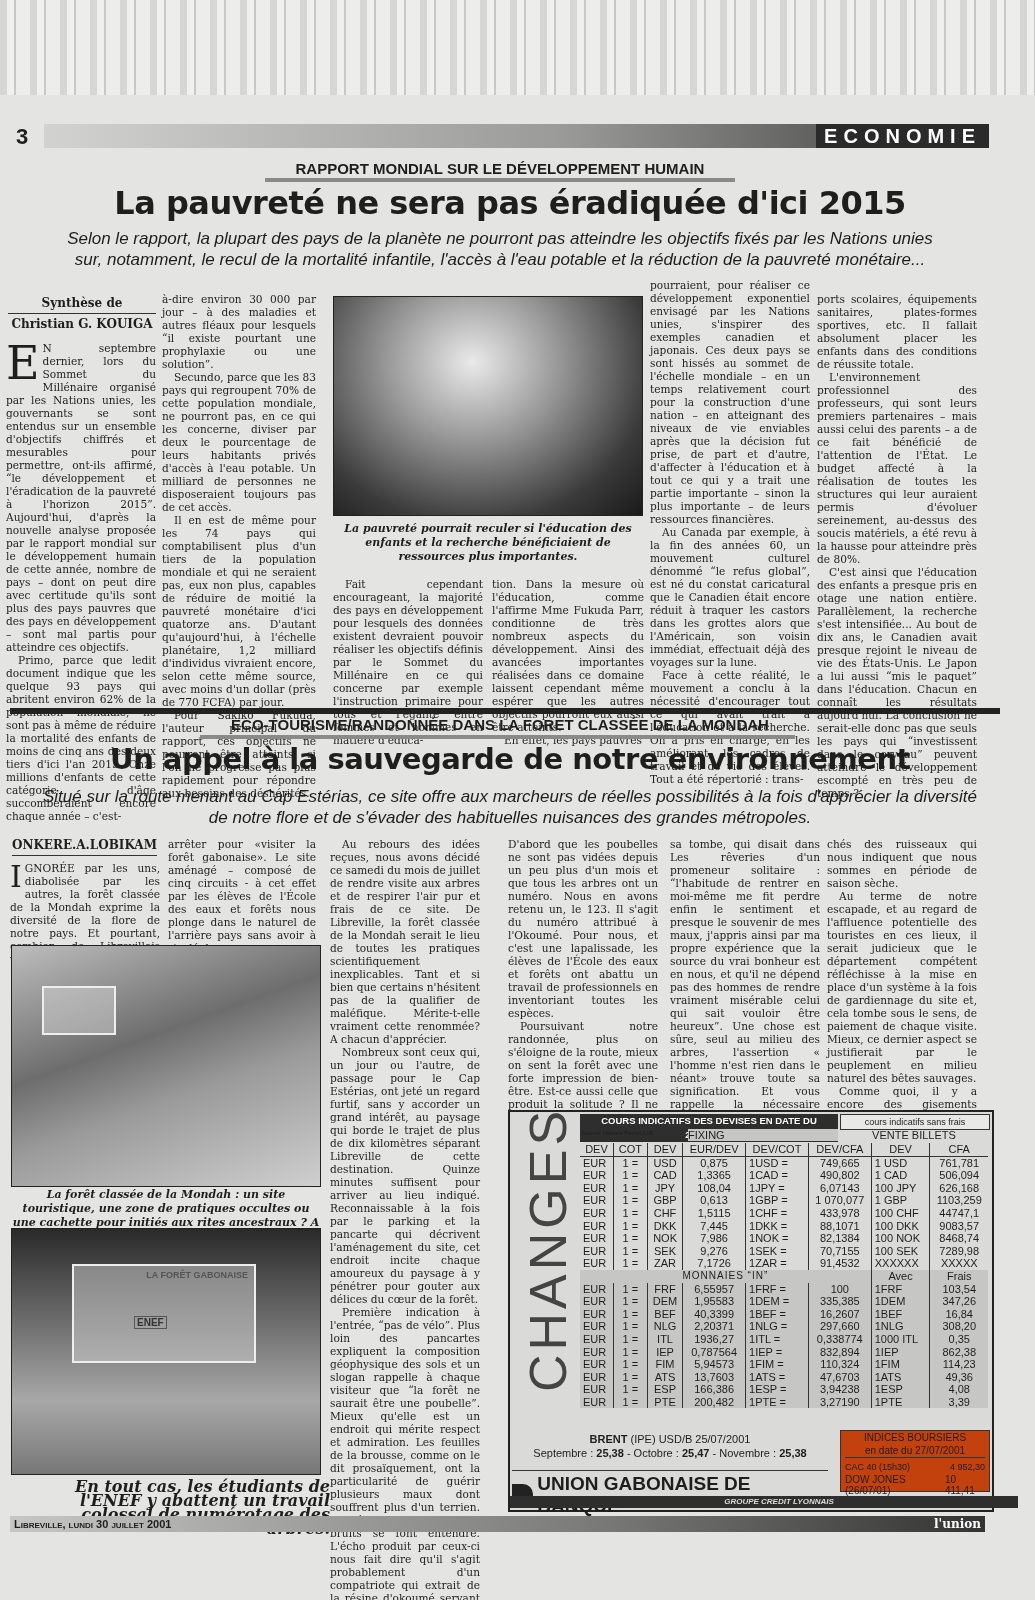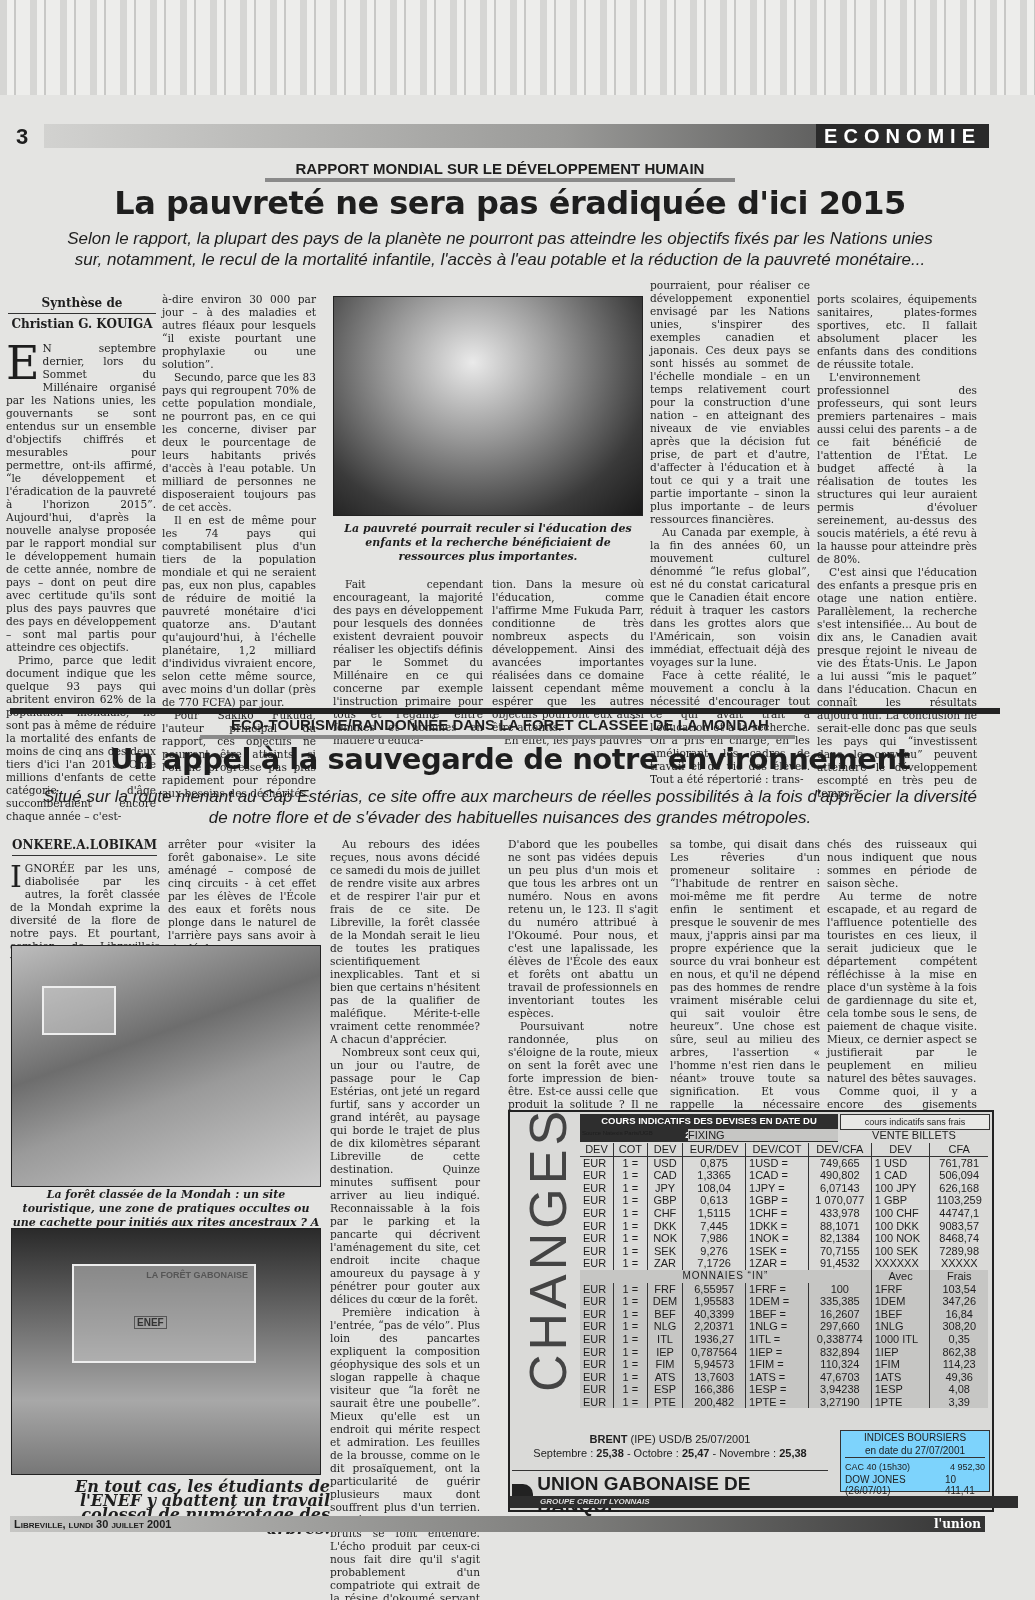--- a/index.html
+++ b/index.html
@@ -56,21 +56,21 @@
   table.fx { border-collapse: collapse; font: 11px "Liberation Sans", sans-serif; }
   table.fx td, table.fx th { padding: 0 3px; line-height: 12.6px; height: 12.6px; }
   table.fx th { font-weight: normal; border-bottom: 1px solid #333; }
   table.fx .bl { border-left: 1px solid #333; }
   table.fx .num { text-align: center; }
   table.fx .ctr { text-align: center; }
   table.fx .grp { background: #c6c6c4; }
   .fx-section { text-align: center; font: 10px "Liberation Sans", sans-serif; letter-spacing: 1px; background: #c6c6c4; }
   .brent { font: 11px "Liberation Sans", sans-serif; text-align: center; line-height: 14px; }
   .bank-name { font: bold 19px "Liberation Sans", sans-serif; }
-  .bank-sub { background: #2e2e2e; color: #ddd; font: italic bold 8px "Liberation Sans", sans-serif; line-height: 12px; padding-left: 30px; }
+  .bank-sub { background: #2e2e2e; color: #ddd; font: italic bold 8px "Liberation Sans", sans-serif; line-height: 12px; padding-left: 30px; text-align: center; }
   .indices { border: 1px solid #333; font: 10px "Liberation Sans", sans-serif; }
   .footer-bar {
     left: 10px; top: 1516px; width: 975px; height: 16px;
     background: linear-gradient(90deg, #c6c6c4 0%, #7a7a78 60%, #333 100%);
   }
   .footer-left { left: 14px; top: 1516px; font: bold 11px/16px "Liberation Sans", sans-serif; font-variant: small-caps; }
   .footer-right { right: 54px; top: 1516px; font: bold 12px/16px "DejaVu Serif", serif; color: #fff; }
 </style>
 </head>
 <body>
@@ -411,21 +411,21 @@
   </div>
 
   <div class="abs" style="left:2px; top:358px; width:316px; border-top:1px solid #333;">
     <div style="display:flex; align-items:center; gap:4px; padding-top:2px;">
       <div style="width:22px; height:22px; background:#222; border-radius:0 10px 10px 0;"></div>
       <span class="bank-name">UNION GABONAISE DE BANQUE</span>
     </div>
   </div>
   <div class="abs bank-sub" style="left:0px; top:384px; width:478px;">GROUPE CREDIT LYONNAIS</div>
 
-  <div class="abs indices" style="left:330px; top:318px; width:148px; height:60px; background:#7dd3fc;">
+  <div class="abs indices" style="left:330px; top:318px; width:148px; height:60px; background:#c2410c;">
     <div style="text-align:center; line-height:13px;">INDICES BOURSIERS</div>
     <div style="text-align:center; line-height:13px; border-bottom:1px solid #333; margin:0 4px;">en date du 27/07/2001</div>
     <div style="display:flex; justify-content:space-between; padding:4px 4px 0; font-size:9px;">
       <span>CAC 40 (15h30)</span>
       <span>4 952,30</span>
     </div>
     <div style="display:flex; justify-content:flex-start; padding:2px 4px 0; font-size:10px;">
       <span>DOW JONES (26/07/01)</span>
       <span>10 411,41</span>
     </div>

